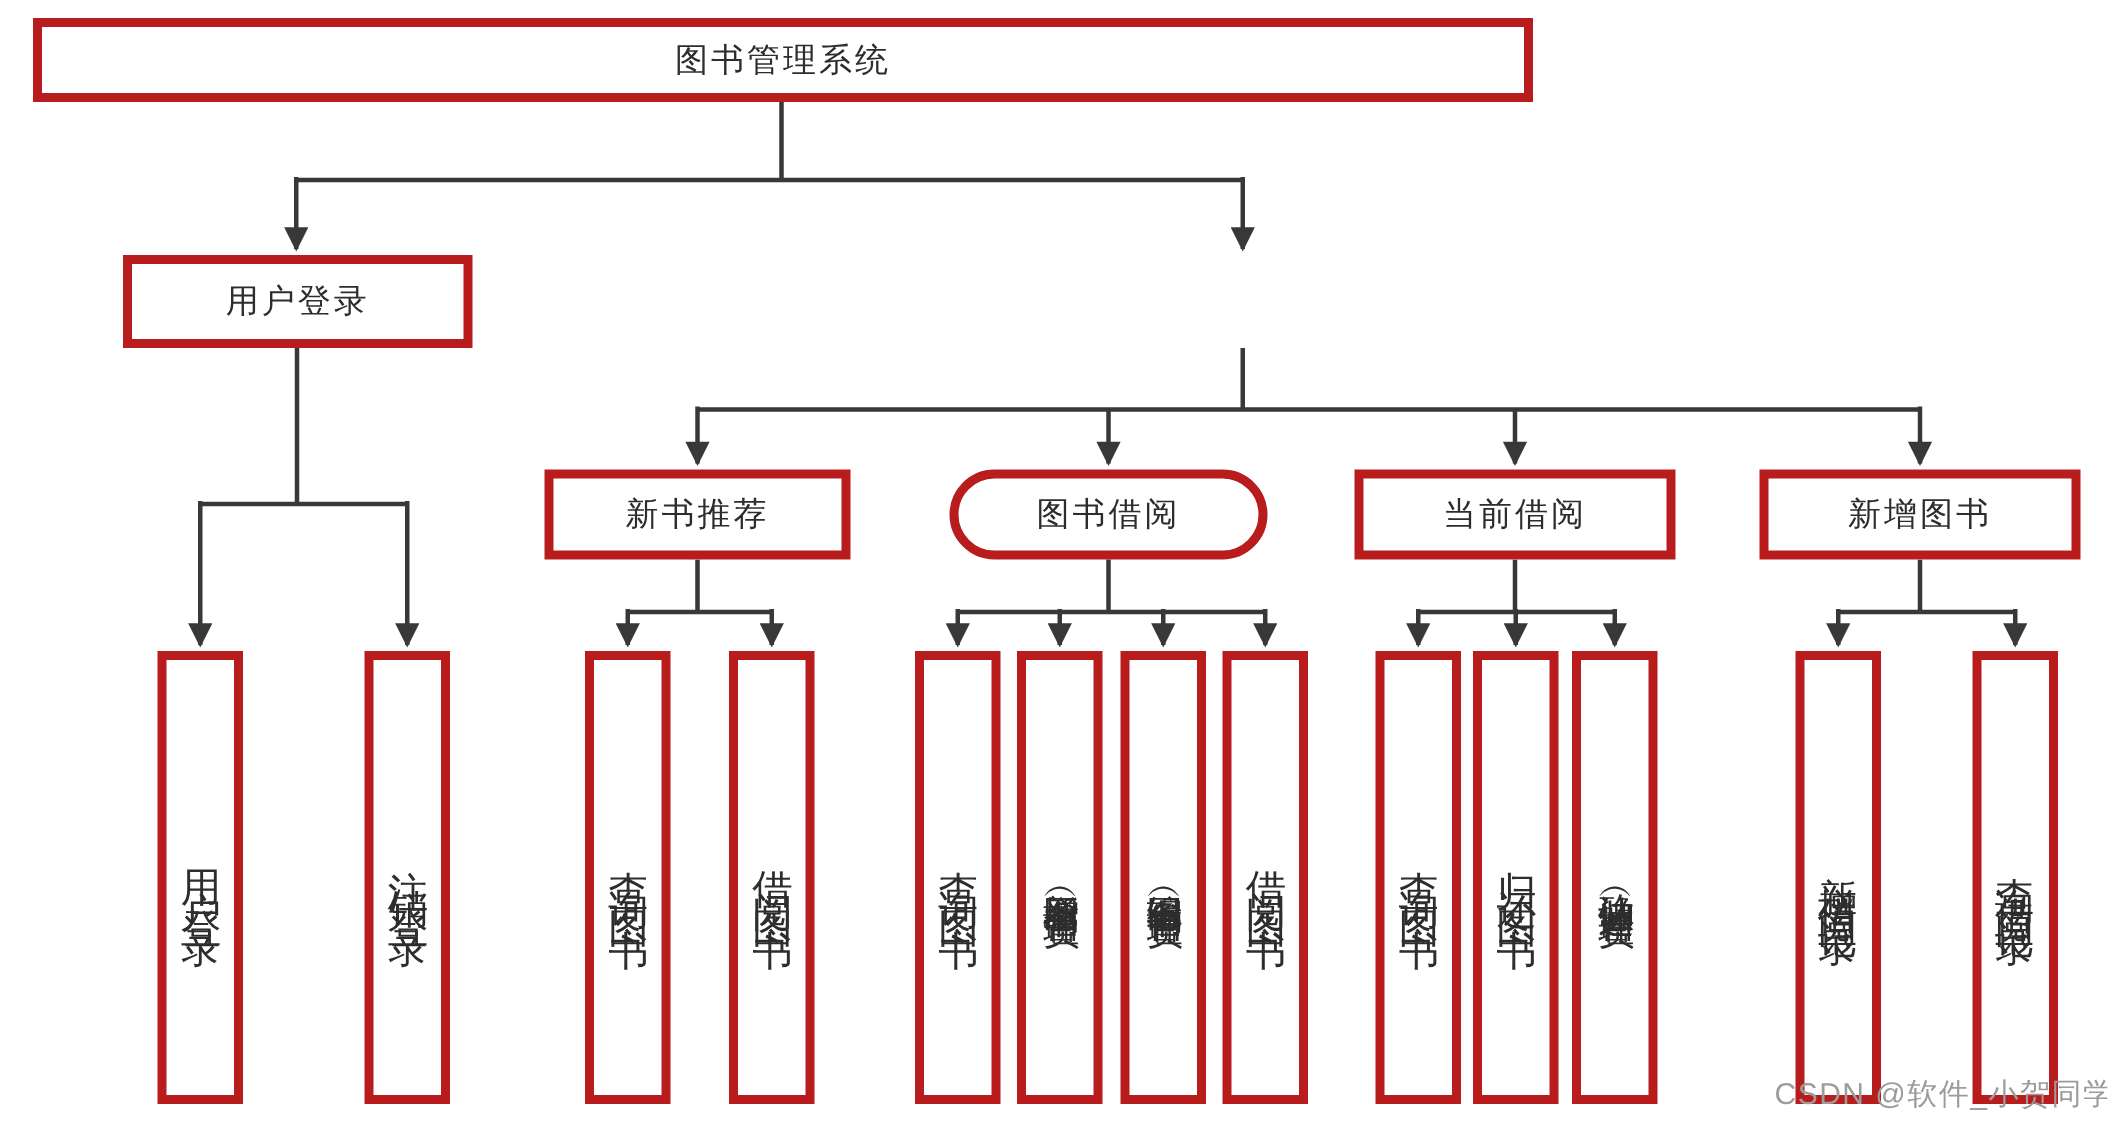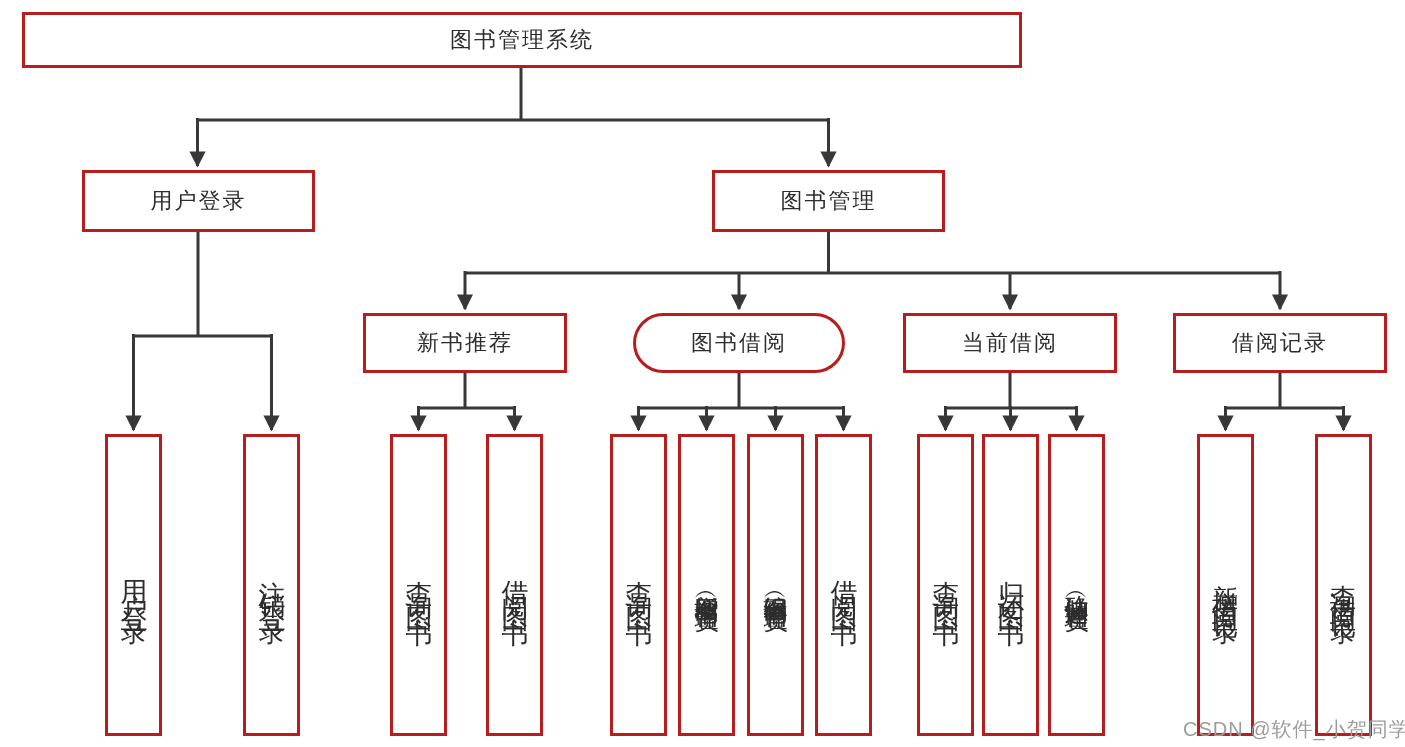--- a/index.html
+++ b/index.html
@@ -14,21 +14,21 @@
   svg.connectors {
     position: absolute;
     left: 0; top: 0;
     width: 1405px; height: 747px;
     pointer-events: none;
   }
   .node {
     position: absolute;
     box-sizing: border-box;
     background: #ffffff;
-    border: 3px solid #b91c1c;
+    border: 6px solid #b91c1c;
     display: flex;
     align-items: center;
     justify-content: center;
     color: #2d2d2d;
   }
   .h-label {
     font-size: 22px;
     letter-spacing: 2px;
     white-space: nowrap;
   }
@@ -126,35 +126,32 @@
     </g>
   </svg>
 
   <div class="node" id="root-node">
     <span class="h-label">图书管理系统</span>
   </div>
 
   <div class="node" id="l2-0">
     <span class="h-label">用户登录</span>
   </div>
-  <div class="node" id="l2-1">
-    <span class="h-label">图书管理</span>
-  </div>
 
   <div class="node" id="l3-0">
     <span class="h-label">新书推荐</span>
   </div>
   <div class="node" id="l3-1">
     <span class="h-label">图书借阅</span>
   </div>
   <div class="node" id="l3-2">
     <span class="h-label">当前借阅</span>
   </div>
   <div class="node" id="l3-3">
-    <span class="h-label">借阅记录</span>
+    <span class="h-label">新增图书</span>
   </div>
 
   <div class="node leaf" id="leaf-0">
     <span class="v-label">用户登录</span>
   </div>
   <div class="node leaf" id="leaf-1">
     <span class="v-label">注销登录</span>
   </div>
   <div class="node leaf" id="leaf-2">
     <span class="v-label">查询图书</span>

